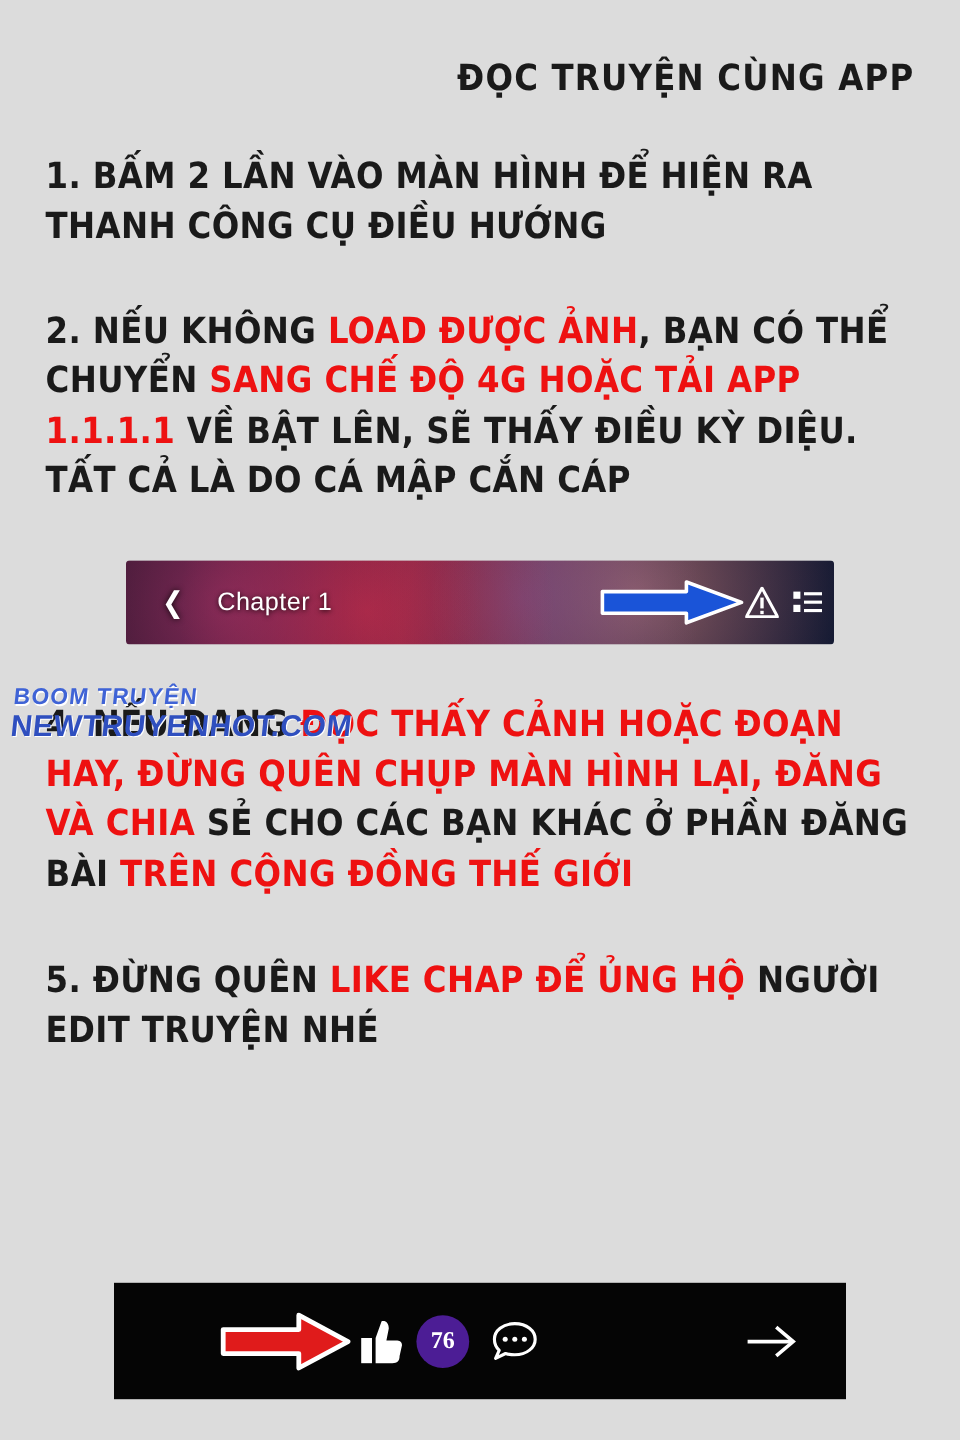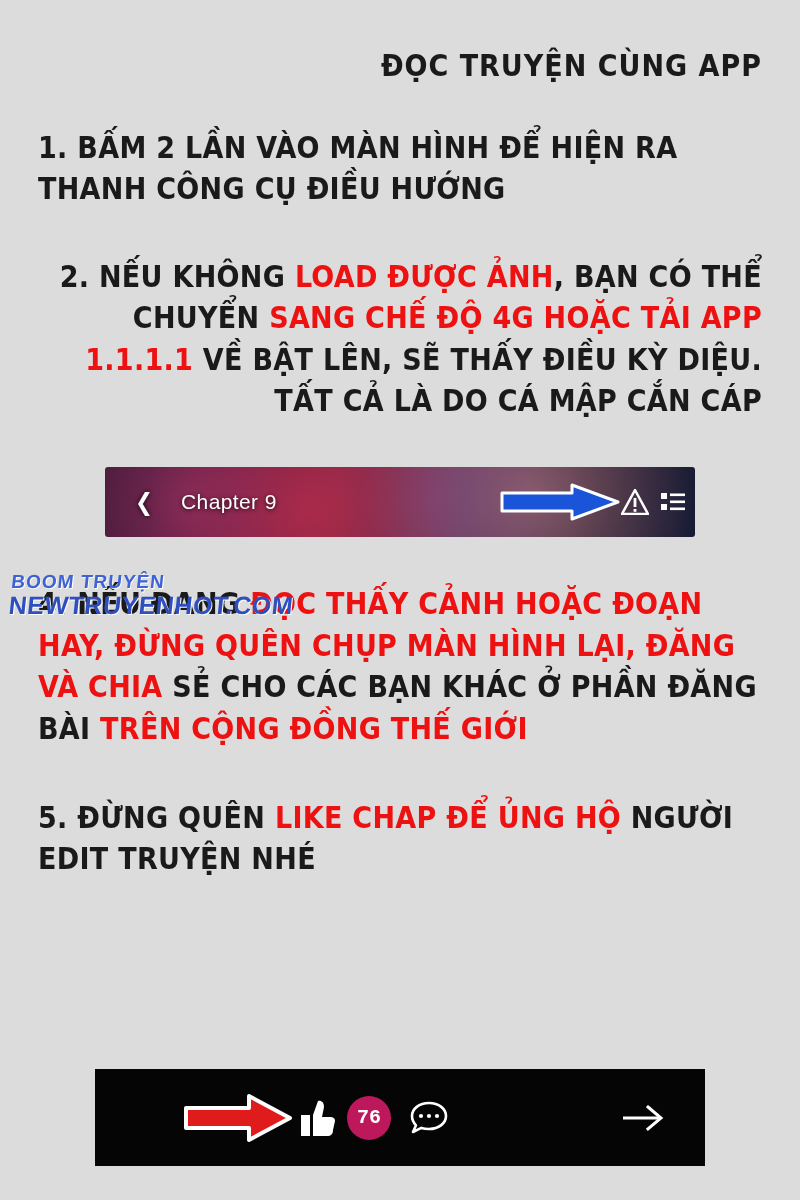--- a/index.html
+++ b/index.html
@@ -35,21 +35,21 @@
   }
   .rule {
     font-size: 30px;
     font-weight: bold;
     line-height: 1.38;
     text-transform: uppercase;
     letter-spacing: 0.3px;
     margin-bottom: 34px;
   }
   .rule.r1 { margin-bottom: 46px; }
-  .rule.r2 { margin-bottom: 46px; text-align: right; }
+  .rule.r2 { margin-bottom: 46px; }
   .rule.r3 { margin-bottom: 10px; }
   .rule.r4 { margin-top: 46px; margin-bottom: 48px; }
   .rule.r5 { margin-bottom: 18px; }
   .hl { color: #ee1111; }
 
   
   .watermark {
     position: absolute;
     left: 10px;
     top: 572px;
@@ -163,24 +163,24 @@
     height: 38px;
   }
   .like-count {
     position: absolute;
     left: 252px;
     top: 50%;
     transform: translateY(-50%);
     width: 44px;
     height: 44px;
     border-radius: 50%;
-    background: #be185d;
+    background: #4c1d95;
     color: #ffffff;
     font-size: 20px;
-    font-family: Liberation Mono, monospace;
+    font-family: Liberation Serif, serif;
     font-weight: bold;
     display: flex;
     align-items: center;
     justify-content: center;
   }
   .comment-icon {
     position: absolute;
     left: 315px;
     top: 50%;
     transform: translateY(-50%);
@@ -215,21 +215,21 @@
 
   </div>
 
   <div class="watermark">
     <div class="wm1">BOOM TRUYỆN</div>
     <div class="wm2">NEWTRUYENHOT.COM</div>
   </div>
 
   <div class="chapterbar">
     <span class="arrow-left">❮</span>
-    <span class="chapter-label">Chapter 9</span>
+    <span class="chapter-label">Chapter 1</span>
 
     <svg class="blue-arrow" viewBox="0 0 120 38">
       <polygon points="2,10 72,10 72,2 118,19 72,36 72,28 2,28" fill="#1a54d8" stroke="#ffffff" stroke-width="3" stroke-linejoin="round"></polygon>
     </svg>
 
     <svg class="warn-icon" viewBox="0 0 28 26">
       <polygon points="14,1 27,25 1,25" fill="none" stroke="#ffffff" stroke-width="2.5" stroke-linejoin="round"></polygon>
       <rect x="12.6" y="9" width="2.8" height="9" fill="#ffffff"></rect>
       <rect x="12.6" y="20" width="2.8" height="2.8" fill="#ffffff"></rect>
     </svg>

